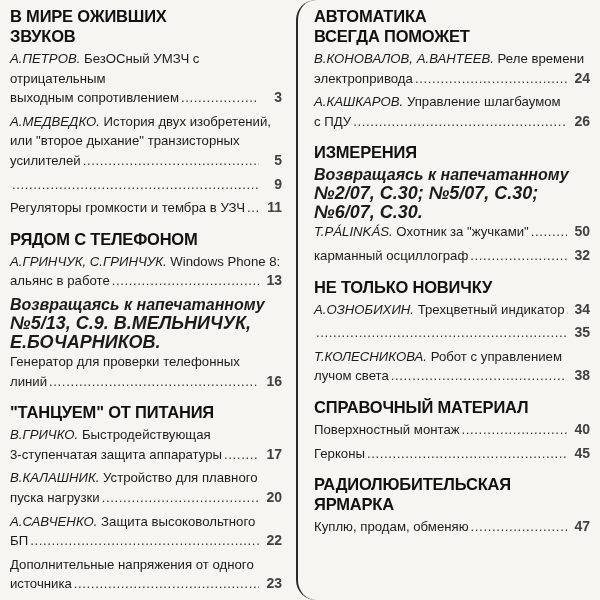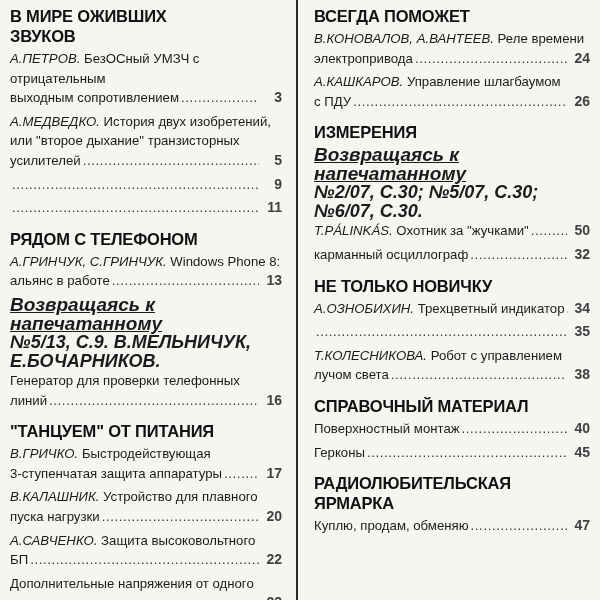--- a/index.html
+++ b/index.html
@@ -23,20 +23,21 @@
   }
   .columns {
     display: flex;
     width: 600px;
     height: 600px;
     box-sizing: border-box;
   }
   .col {
     box-sizing: border-box;
     position: relative;
+    border-radius: 20px;
   }
   .col-left {
     width: 296px;
     padding: 6px 14px 0 10px;
   }
   .col-right {
     width: 304px;
     padding: 6px 10px 0 16px;
     border-left: 2px solid #2a2a2a;
   }
@@ -62,24 +63,23 @@
     font-size: 13.2px;
     line-height: 19.6px;
     color: #1b1b1b;
   }
   .author {
     font-style: italic;
   }
   .subhead {
     font-style: italic;
     font-weight: bold;
-    font-size: 19px;
+    font-size: 16px;
     line-height: 19px;
     display: block;
-    text-decoration: underline;
   }
   .refline {
     font-style: italic;
     font-weight: bold;
     font-size: 18px;
     line-height: 19px;
     display: block;
   }
 
   
@@ -145,20 +145,21 @@
             </div>
           </div>
           <div class="entry">
             <div class="leader-row">
               <span class="dots">...............................................................................................</span>
               <span class="pageno">9</span>
             </div>
           </div>
           <div class="entry">
             <div class="leader-row">
+              <span class="leader-text">Регуляторы громкости и тембра в УЗЧ</span>
               <span class="dots">...............................................................................................</span>
               <span class="pageno">11</span>
             </div>
           </div>
         </div>
         <div class="section">
           <div class="section-title">
             <div>РЯДОМ С ТЕЛЕФОНОМ</div>
           </div>
           <div class="entry">
@@ -214,20 +215,21 @@
               <span class="leader-text">источника</span>
               <span class="dots">...............................................................................................</span>
               <span class="pageno">23</span>
             </div>
           </div>
         </div>
       </div>
     <div class="col col-right">
         <div class="section">
           <div class="section-title">
+            <div>АВТОМАТИКА</div>
             <div>ВСЕГДА ПОМОЖЕТ</div>
           </div>
           <div class="entry">
             <span class="wrap-lines"><i class="author">В.КОНОВАЛОВ, А.ВАНТЕЕВ.</i> Реле времени</span>
             <div class="leader-row">
               <span class="leader-text">электропривода</span>
               <span class="dots">...............................................................................................</span>
               <span class="pageno">24</span>
             </div>
           </div>

